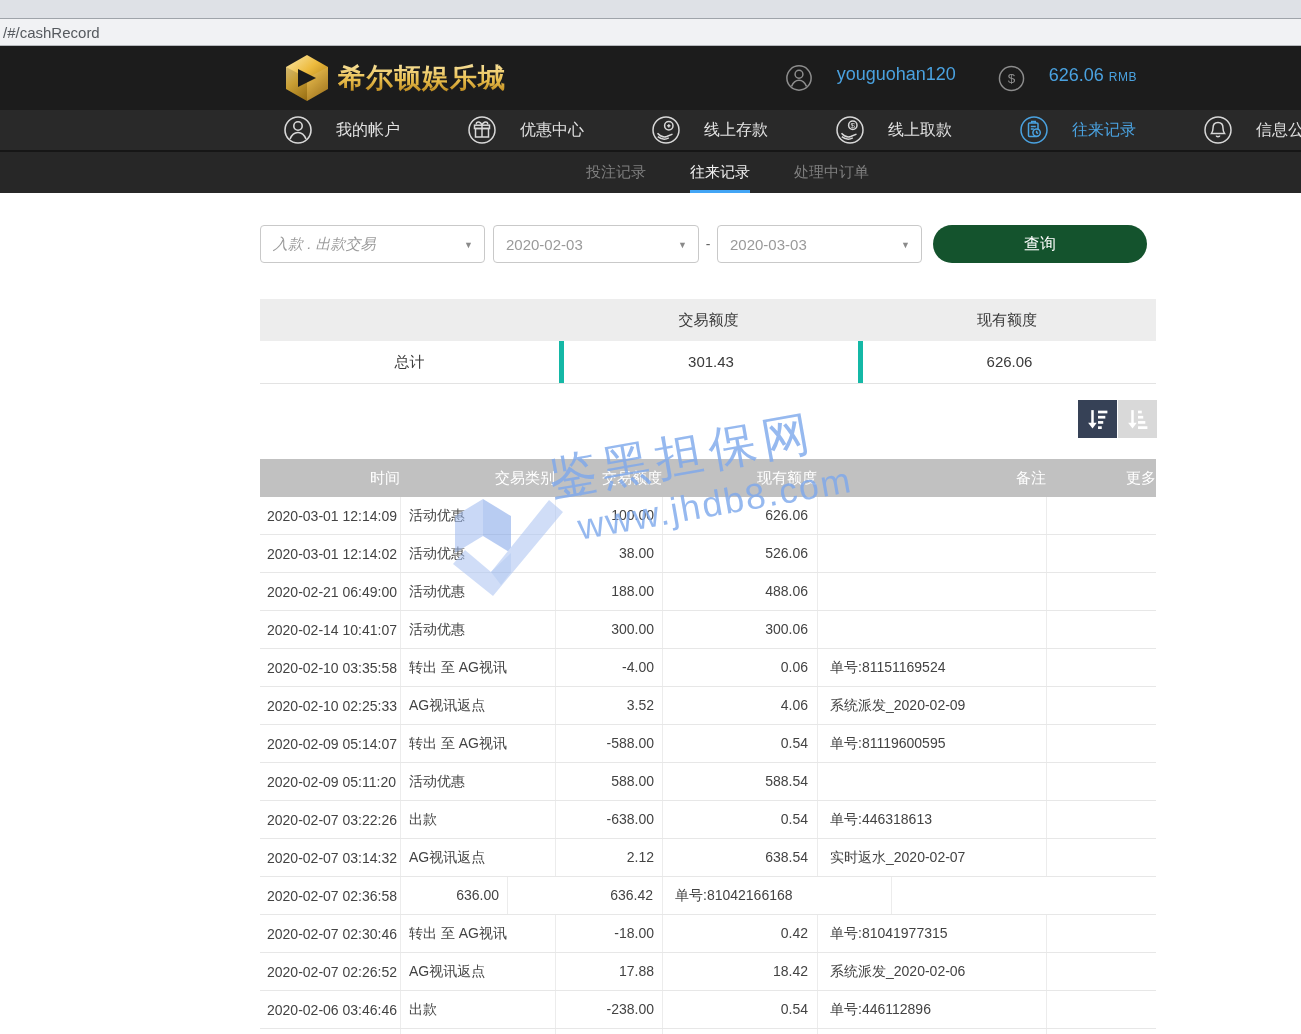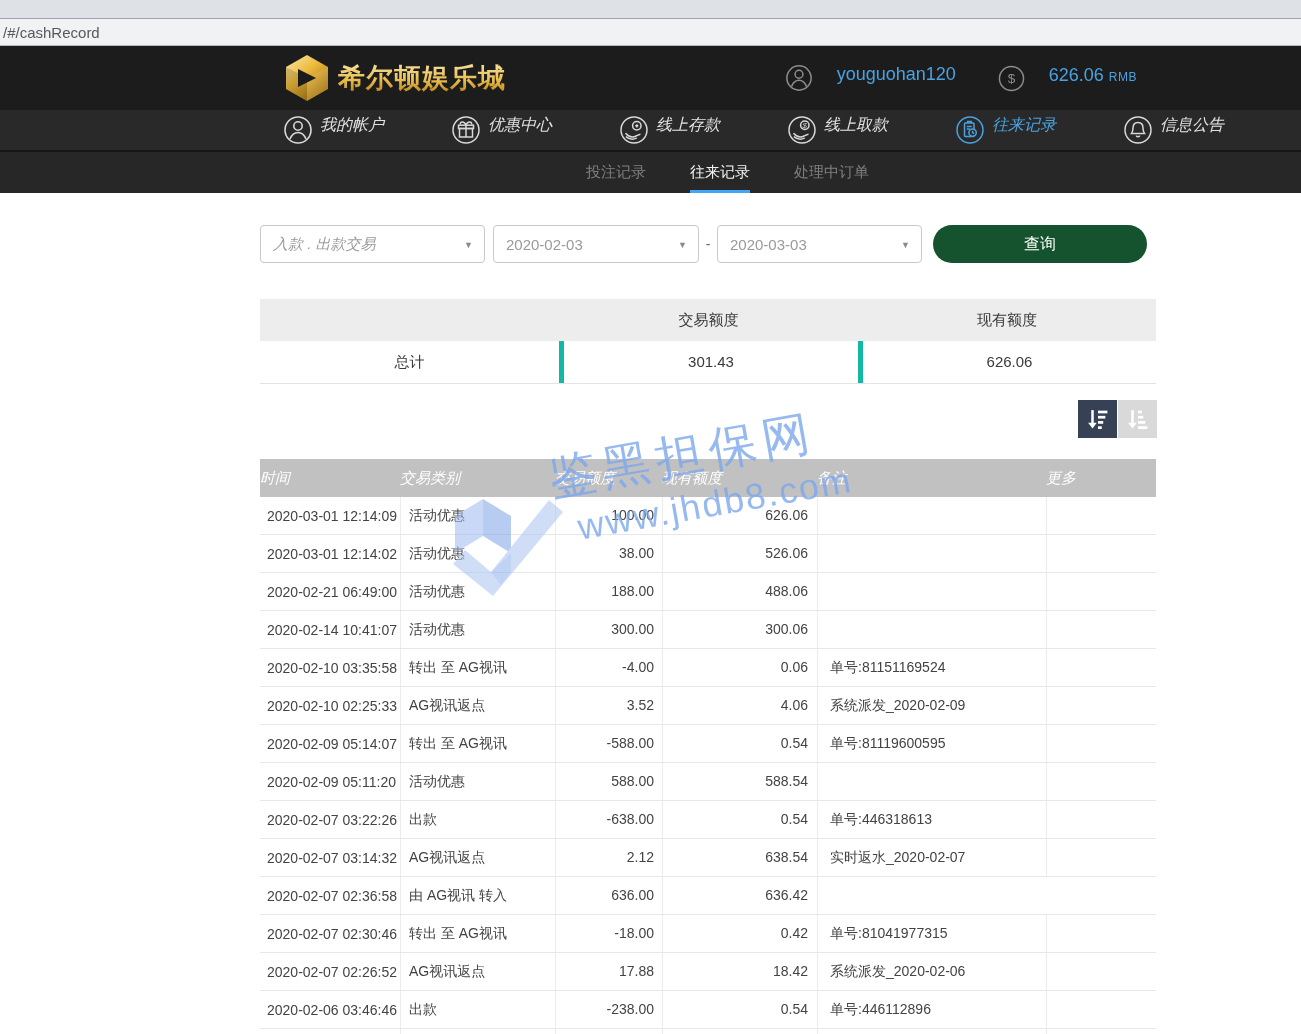--- a/index.html
+++ b/index.html
@@ -22,21 +22,21 @@
     -webkit-background-clip:text;background-clip:text;color:transparent;
   }
   .header-right{position:absolute;right:164px;top:0;height:64px;display:flex;align-items:center;gap:42px;}
   .hr-group{display:flex;gap:24px;}
   .hr-icon{color:#8d8d8d;display:flex;}
   .hr-name{font-size:18px;color:#4aa2e0;}
   .hr-balance{font-size:18px;color:#4aa2e0;}
   .hr-cur{font-size:12px;color:#4aa2e0;margin-left:5px;letter-spacing:.5px;}
   
   .main-nav{position:absolute;left:0;top:110px;width:100%;height:40px;background:#292929;border-bottom:2px solid #161616;box-sizing:content-box;display:flex;align-items:center;padding-left:283px;gap:67px;}
-  .nav-item{display:flex;align-items:flex-start;gap:7px;color:#e2e2e2;font-size:16px;cursor:pointer;white-space:nowrap;font-style:italic;}
+  .nav-item{display:flex;align-items:center;gap:23px;color:#e2e2e2;font-size:16px;cursor:pointer;white-space:nowrap;}
   .nav-item .nv-icon{display:flex;color:#d8d8d8;}
   .nav-item.active{color:#4aa2e0;}
   .nav-item.active .nv-icon{color:#4aa2e0;}
   
   .sub-nav{position:absolute;left:0;top:152px;width:100%;height:41px;background:#272727;}
   .sub-nav-inner{position:absolute;left:586px;top:0;height:41px;display:flex;gap:44px;}
   .subnav-item{height:38px;line-height:40px;font-size:15px;color:#7f7f7f;cursor:pointer;white-space:nowrap;}
   .subnav-item.active{color:#f2f2f2;border-bottom:3px solid #42a5f5;}
   
   .filters{position:absolute;left:260px;top:225px;display:flex;align-items:center;}
@@ -56,21 +56,21 @@
   .s-c3{width:298px;text-align:center;box-sizing:border-box;}
   .s-body .s-c2,.s-body .s-c3{border-left:5px solid #14b8a6;height:42px;line-height:42px;}
   
   .sort-btns{position:absolute;left:1078px;top:400px;display:flex;}
   .sort-btn{width:39px;height:38px;border:none;display:flex;align-items:center;justify-content:center;cursor:pointer;padding:0;}
   .sort-desc{background:#364156;}
   .sort-asc{background:#d9d9d9;margin-left:1px;}
   
   .main-table{position:absolute;left:260px;top:459px;width:896px;height:575px;overflow:hidden;font-size:14px;color:#434343;}
   .t-head{display:flex;height:38px;background:#c1c1c1;color:#fff;font-size:15px;align-items:center;}
-  .t-head >div{text-align:left;font-style:italic;}
+  .t-head >div{text-align:right;}
   .t-row{display:flex;height:38px;align-items:center;border-bottom:1px solid #e7e7e7;background:#fff;box-sizing:border-box;}
   .c-time{width:140px;box-sizing:border-box;padding-left:7px;}
   .c-type{width:155px;box-sizing:border-box;padding-left:8px;}
   .c-amount{width:107px;box-sizing:border-box;text-align:right;padding-right:8px;}
   .c-balance{width:155px;box-sizing:border-box;text-align:right;padding-right:9px;}
   .c-remark{width:229px;box-sizing:border-box;padding-left:12px;}
   .c-more{width:110px;box-sizing:border-box;}
   .t-head .c-time,.t-head .c-type,.t-head .c-amount,.t-head .c-balance,.t-head .c-remark{padding:0;}
   .t-row .c-type,.t-row .c-amount,.t-row .c-balance,.t-row .c-remark,.t-row .c-more{border-left:1px solid #ececec;height:37px;line-height:37px;}
   
@@ -359,23 +359,23 @@
       <div class="t-row">
     <div class="c-time">2020-02-07 03:14:32</div>
     <div class="c-type">AG视讯返点</div>
     <div class="c-amount">2.12</div>
     <div class="c-balance">638.54</div>
     <div class="c-remark">实时返水_2020-02-07</div>
     <div class="c-more"></div>
   </div>
       <div class="t-row">
     <div class="c-time">2020-02-07 02:36:58</div>
-    <div class="c-type">由 AG视讯 转入</div>
     <div class="c-amount">636.00</div>
     <div class="c-balance">636.42</div>
+    <div class="c-remark">单号:81042166168</div>
     <div class="c-more"></div>
   </div>
       <div class="t-row">
     <div class="c-time">2020-02-07 02:30:46</div>
     <div class="c-type">转出 至 AG视讯</div>
     <div class="c-amount">-18.00</div>
     <div class="c-balance">0.42</div>
     <div class="c-remark">单号:81041977315</div>
     <div class="c-more"></div>
   </div>

